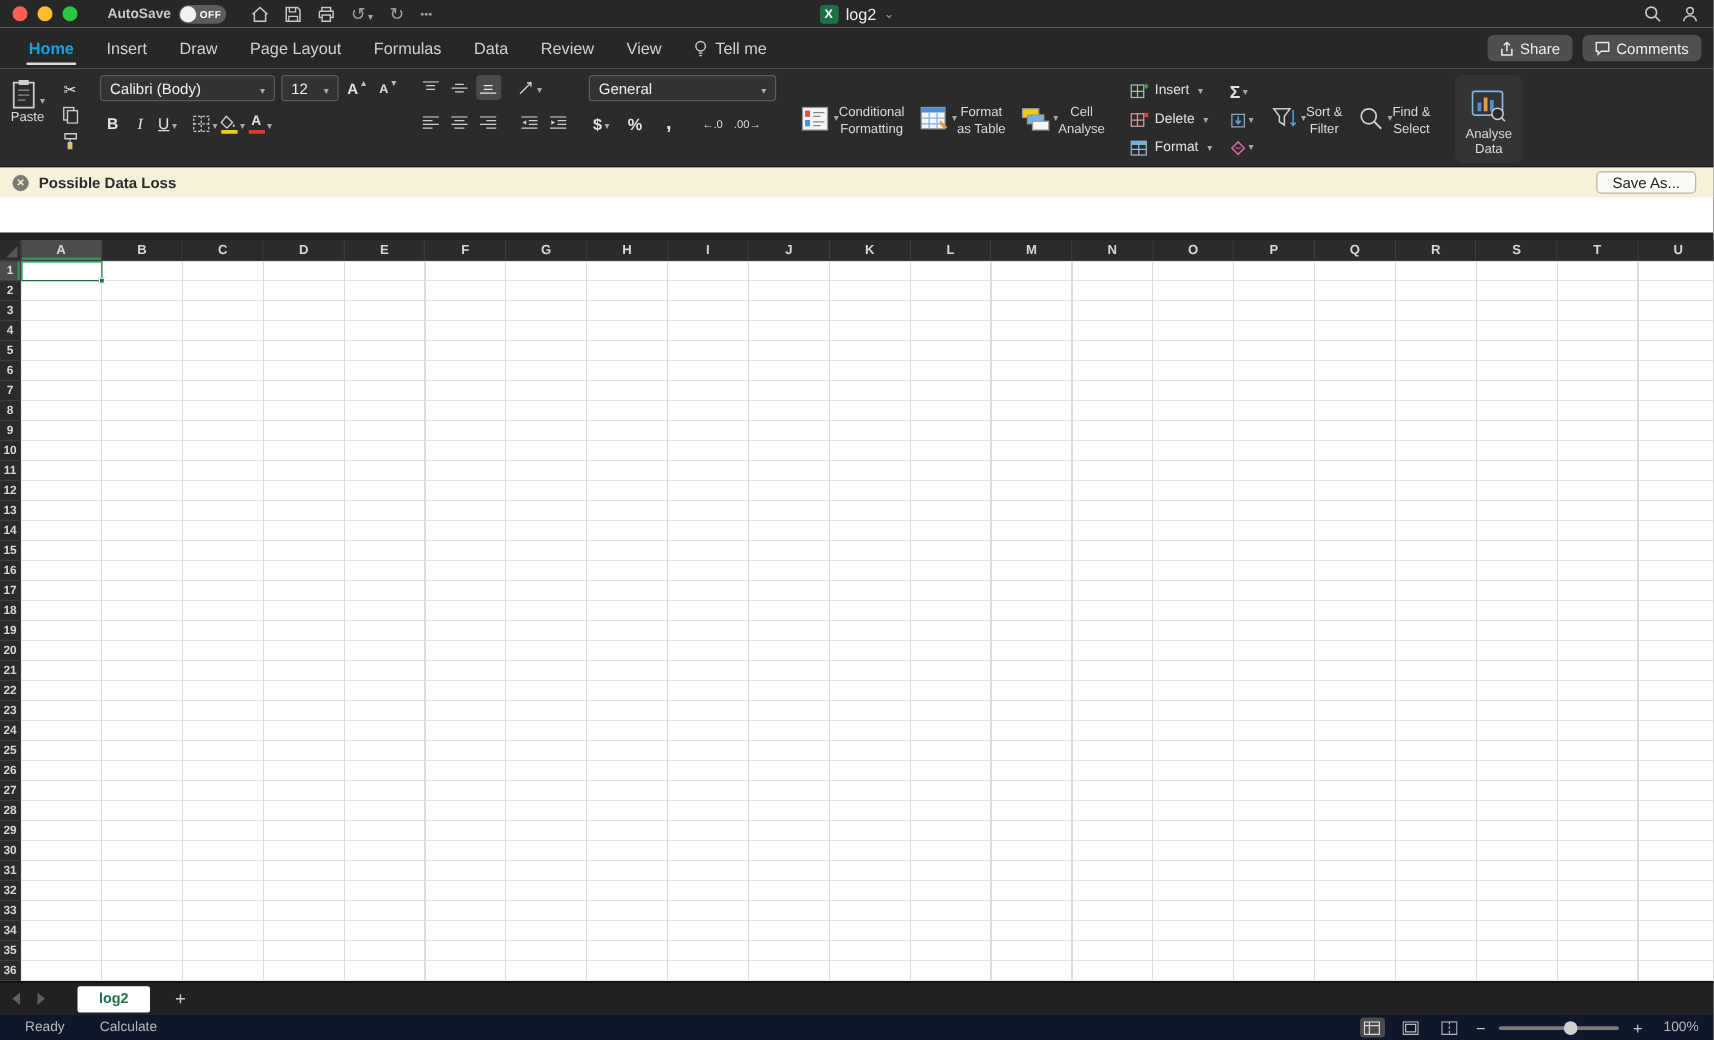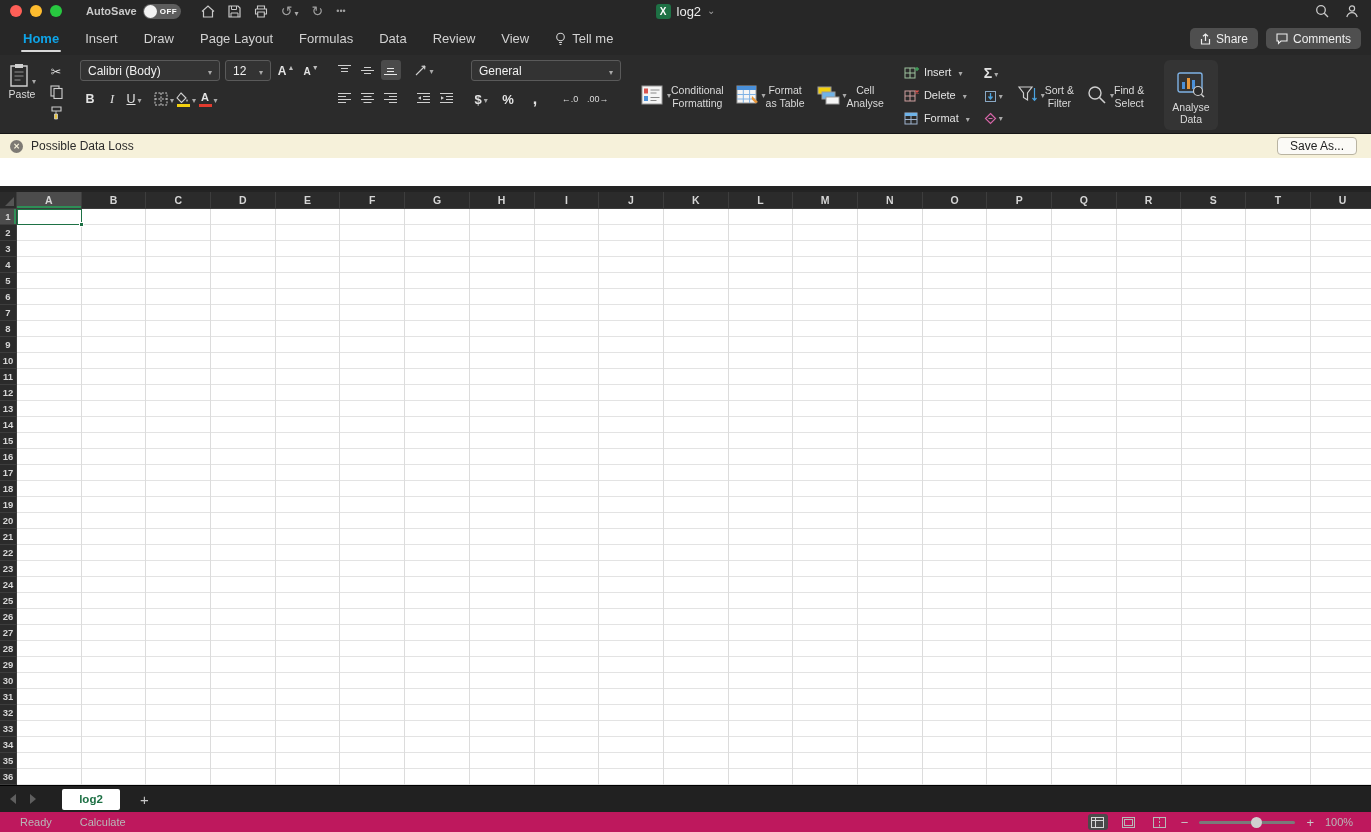--- a/index.html
+++ b/index.html
@@ -68,21 +68,21 @@
 .editcol{display:flex;flex-direction:column;gap:1px;margin-right:8px}
 .editcol .row{height:21px}
 .sigma{font-size:14px;font-weight:bold}
 
 .analyse{background:#343434;border-radius:6px;display:flex;flex-direction:column;align-items:center;justify-content:flex-end;padding:4px 8px;margin-right:0}
 
 
 .banner{position:absolute;top:134px;left:0;right:0;height:24px;background:#f6f1da;display:flex;align-items:center;padding:0 10px;font-size:12px;color:#2b2b2b}
 .bicon{width:13px;height:13px;border-radius:50%;background:#7d7a74;color:#f6f1da;font-size:8px;font-weight:bold;display:flex;align-items:center;justify-content:center;margin-right:8px;flex:0 0 13px}
 .bicon::after{content:"✕"}
-.btitle{font-weight:normal;margin-right:16px}
+.btitle{font-weight:bold;margin-right:16px}
 .saveas{margin-left:auto;background:#fbfaf6;border:1px solid #b9b4a2;border-radius:4px;font-size:12px;color:#222;padding:1px 12px;margin-right:4px}
 
 
 .fbar{position:absolute;top:158px;left:0;right:0;height:28px;background:#1f1f1f;display:flex;align-items:center;color:#e6e6e6}
 .namebox{width:62px;padding-left:9px;font-size:12px;display:flex;align-items:center}
 .stepper{display:flex;flex-direction:column;margin-left:14px;line-height:.55}
 .stepper span{font-size:6.5px;color:#9a9a9a}
 .fsep{width:1px;height:18px;background:#3a3a3a;margin:0 8px}
 .fbtn{color:#767676;font-size:12px;margin:0 9px}
 .x-ic::after{content:"✕"}
@@ -114,30 +114,30 @@
 
 .sheetbar{position:absolute;top:785px;left:0;right:0;height:27px;background:#212121;display:flex;align-items:center;border-top:1px solid #000}
 .snav{display:flex;gap:14px;margin-left:10px}
 .snav span{width:0;height:0;border-top:5px solid transparent;border-bottom:5px solid transparent;display:block}
 .nav-l{border-right:6px solid #5f5f5f}
 .nav-r{border-left:6px solid #5f5f5f}
 .stab{margin-left:26px;height:21px;min-width:58px;background:#fff;border-radius:2px;display:flex;align-items:center;justify-content:center;padding:0 12px;font-size:11.5px;font-weight:bold;color:#1e7145}
 .addsheet{margin-left:20px;color:#c9c9c9;font-size:15px}
 
 
-.statusbar{position:absolute;top:812px;left:0;right:0;height:20px;background:#be185d;display:flex;align-items:center;font-size:11px;color:#b8b8b8}
+.statusbar{position:absolute;top:812px;left:0;right:0;height:20px;background:#0f172a;display:flex;align-items:center;font-size:11px;color:#b8b8b8}
 .st-ready{margin-left:20px}
 .st-calc{margin-left:28px}
 .st-right{margin-left:auto;display:flex;align-items:center;gap:11px;margin-right:12px}
 .vicon{display:flex;align-items:center;justify-content:center;width:20px;height:16px;border-radius:3px}
 .vicon.on{background:#4a4a4a}
 .zoomtrack{width:96px;height:3px;background:#7a7a7a;border-radius:2px;position:relative}
 .zoomthumb{position:absolute;left:52px;top:-4px;width:11px;height:11px;border-radius:50%;background:#d0d0d0}
 .zsign{font-size:13px;color:#c9c9c9}
-.zlevel{width:34px;text-align:left}
+.zlevel{width:34px;text-align:right}
 svg{display:block}
 </style>
 </head>
 <body>
 
 <div class="app">
 
   <div class="titlebar">
     <div class="lights">
       <span class="light l-close"></span>

